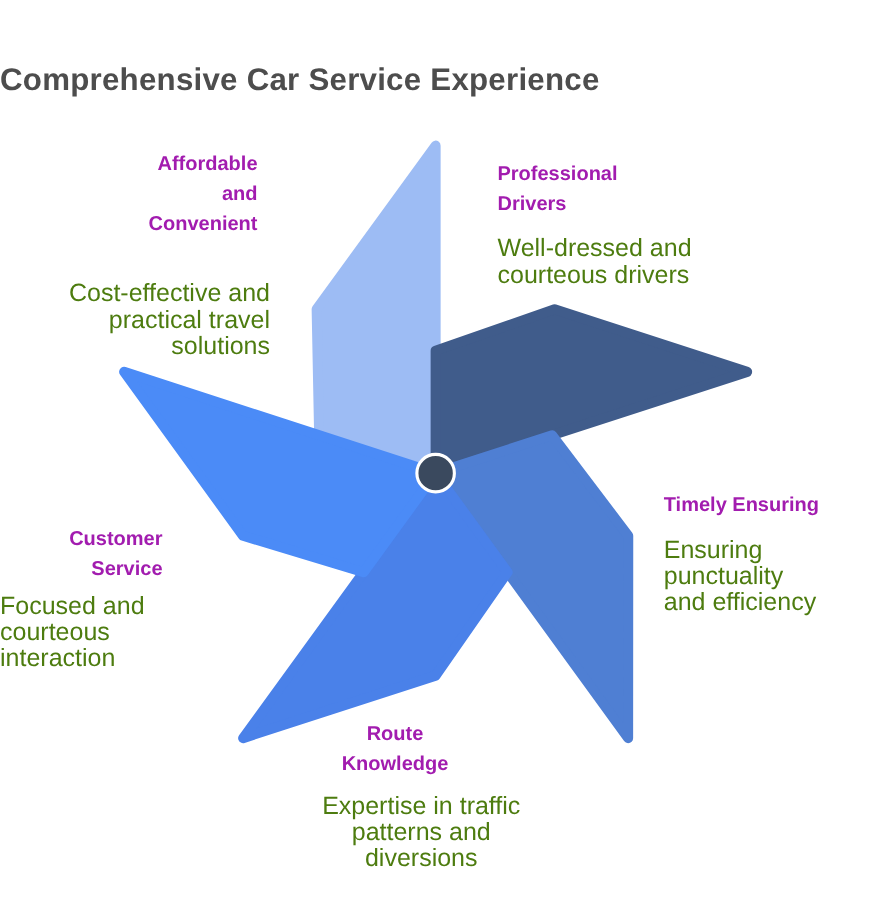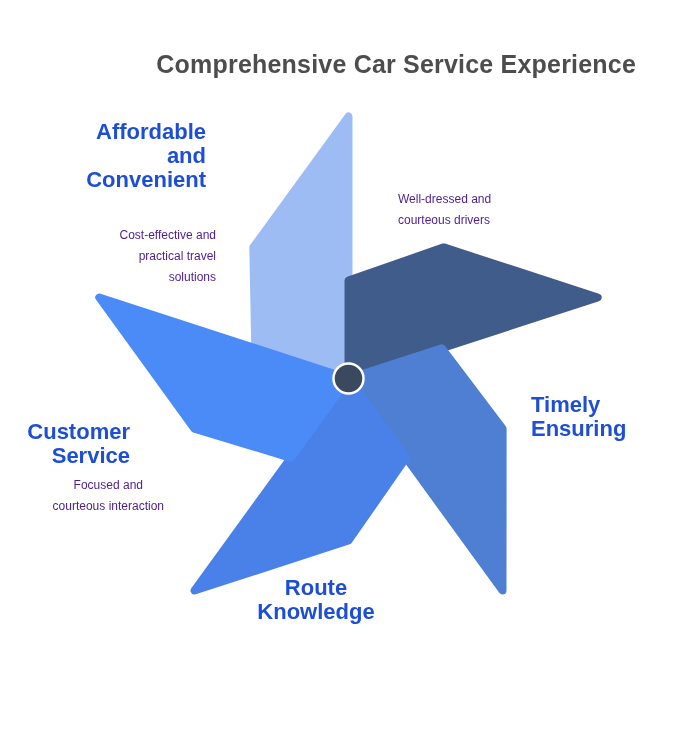--- a/index.html
+++ b/index.html
@@ -8,61 +8,61 @@
     background: #ffffff;
     font-family: "Liberation Sans", sans-serif;
     position: relative;
     overflow: hidden;
   }
   #root { position: absolute; inset: 0; width: 696px; height: 732px; }
 
   .page-title {
     position: absolute;
     left: 0; top: 48px; width: 636px;
-    text-align: right;
+    text-align: left;
     font-size: 25px; line-height: 32px; font-weight: 700;
     color: #4d4d4d;
     letter-spacing: 0.2px;
   }
 
   svg.pinwheel { position: absolute; left: 0; top: 0; }
 
   .blade {
     stroke-width: 8px;
     stroke-linejoin: round;
     stroke-linecap: round;
   }
 
   .h {
     position: absolute;
-    font-size: 22px; line-height: 24px; font-weight: 700;
-    color: #1d4ed8;
+    font-size: 16px; line-height: 24px; font-weight: 700;
+    color: #a21caf;
     white-space: pre-line;
   }
   .d {
     position: absolute;
-    font-size: 12px; line-height: 21px; font-weight: 400;
-    color: #4c1d95;
+    font-size: 20px; line-height: 21px; font-weight: 400;
+    color: #4d7c0f;
     white-space: pre-line;
   }
 
   #h-affordable   { top: 120px; right: 490px; text-align: right; }
   #d-affordable   { top: 205px; right: 480px; text-align: right; margin-top: 20px; }
 
   #h-professional { top: 128px; left: 398px; text-align: left; }
   #d-professional { top: 189px; left: 398px; text-align: left; }
 
   #h-timely       { top: 393px; left: 531px; text-align: left; }
   #d-timely       { top: 430px; left: 531px; text-align: left; }
 
   #h-route        { top: 576px; left: 316px; transform: translateX(-50%); text-align: center; }
   #d-route        { top: 635px; left: 337px; transform: translateX(-50%); text-align: center; }
 
   #h-customer     { top: 420px; right: 566px; text-align: right; }
-  #d-customer     { top: 475px; right: 532px; text-align: center; }
+  #d-customer     { top: 475px; right: 532px; text-align: left; }
 </style>
 </head>
 <body>
 
 <div id="root">
 
   <div class="page-title">Comprehensive Car Service Experience</div>
 
   <svg class="pinwheel" width="696" height="732" viewBox="0 0 696 732" aria-hidden="true">
 
@@ -74,26 +74,33 @@
     <circle class="hub" cx="348.5" cy="378.5" r="15" stroke-width="2.5" fill="#3a495e" stroke="#ffffff"></circle>
   </svg>
 
   <div class="h" id="h-affordable">Affordable
 and
 Convenient</div>
   <div class="d" id="d-affordable">Cost-effective and
 practical travel
 solutions</div>
 
+  <div class="h" id="h-professional">Professional
+Drivers</div>
   <div class="d" id="d-professional">Well-dressed and
 courteous drivers</div>
 
   <div class="h" id="h-timely">Timely Ensuring</div>
+  <div class="d" id="d-timely">Ensuring punctuality
+and efficiency</div>
 
   <div class="h" id="h-route">Route
 Knowledge</div>
+  <div class="d" id="d-route">Expertise in traffic
+patterns and
+diversions</div>
 
   <div class="h" id="h-customer">Customer
 Service</div>
   <div class="d" id="d-customer">Focused and
 courteous interaction</div>
 
 </div>
 
 </body></html>

